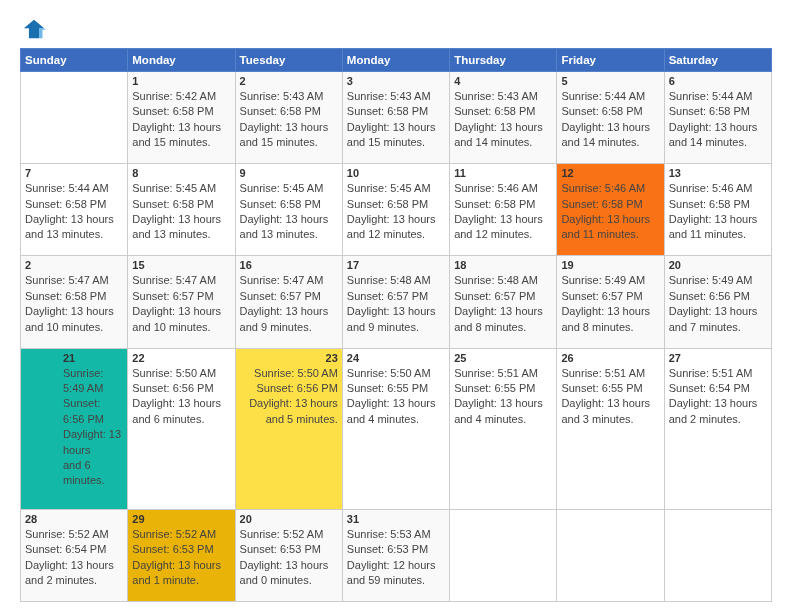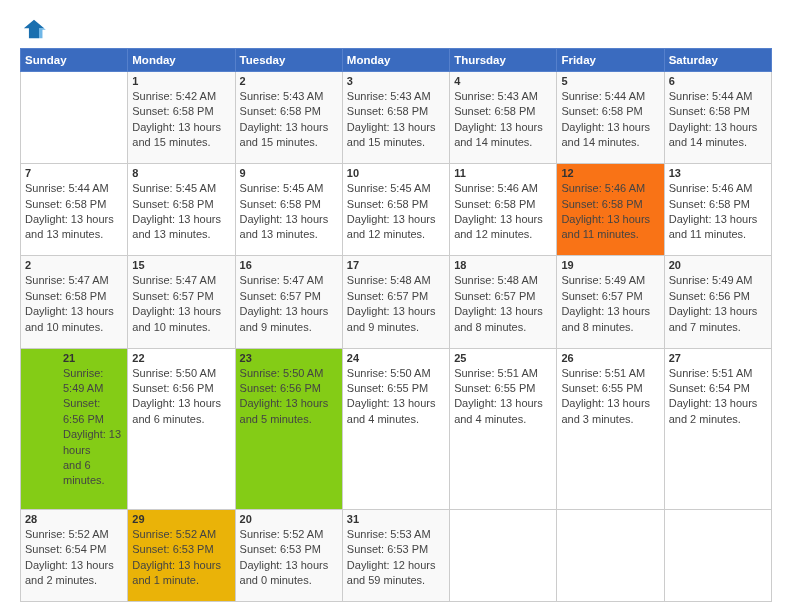--- a/index.html
+++ b/index.html
@@ -271,35 +271,35 @@
           </td>
           <td style="background: rgb(249, 249, 249);">
             <span class="day-num">20</span>
             <div class="day-info" style="white-space: pre-line;">Sunrise: 5:49 AM
 Sunset: 6:56 PM
 Daylight: 13 hours
 and 7 minutes.</div>
           </td>
         </tr>
         <tr>
-          <td style="background: #84cc16; padding-left: 42px;">
+          <td style="background: #14b8a6; padding-left: 42px;">
             <span class="day-num">21</span>
             <div class="day-info" style="white-space: pre-line;">Sunrise: 5:49 AM
 Sunset: 6:56 PM
 Daylight: 13 hours
 and 6 minutes.</div>
           </td>
           <td style="background: rgb(255, 255, 255);">
             <span class="day-num">22</span>
             <div class="day-info" style="white-space: pre-line;">Sunrise: 5:50 AM
 Sunset: 6:56 PM
 Daylight: 13 hours
 and 6 minutes.</div>
           </td>
-          <td style="background: #84cc16;">
+          <td style="background: #fde047; text-align: right;">
             <span class="day-num">23</span>
             <div class="day-info" style="white-space: pre-line;">Sunrise: 5:50 AM
 Sunset: 6:56 PM
 Daylight: 13 hours
 and 5 minutes.</div>
           </td>
           <td style="background: rgb(255, 255, 255);">
             <span class="day-num">24</span>
             <div class="day-info" style="white-space: pre-line;">Sunrise: 5:50 AM
 Sunset: 6:55 PM

